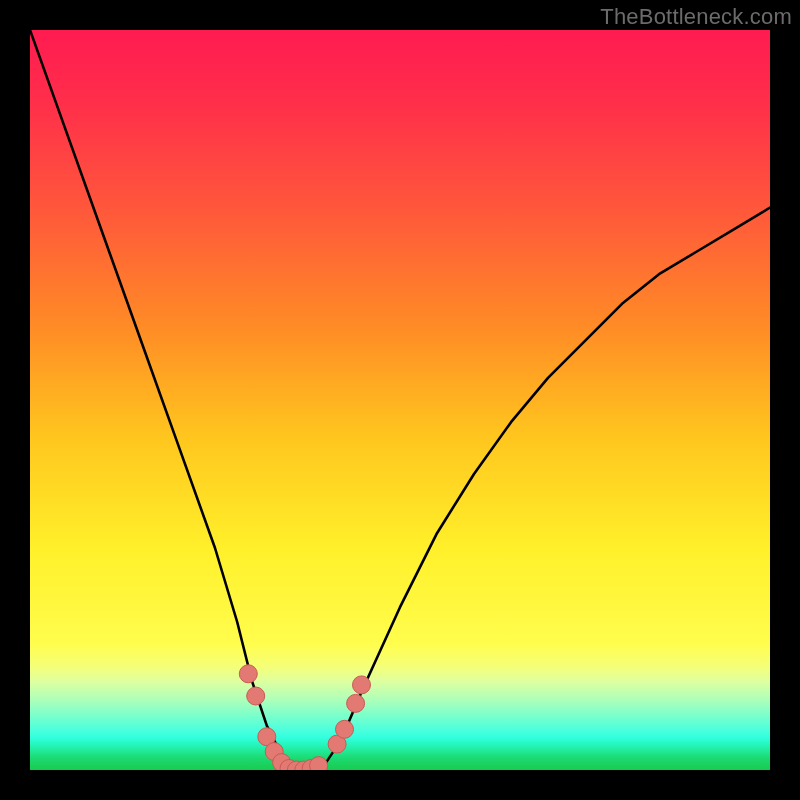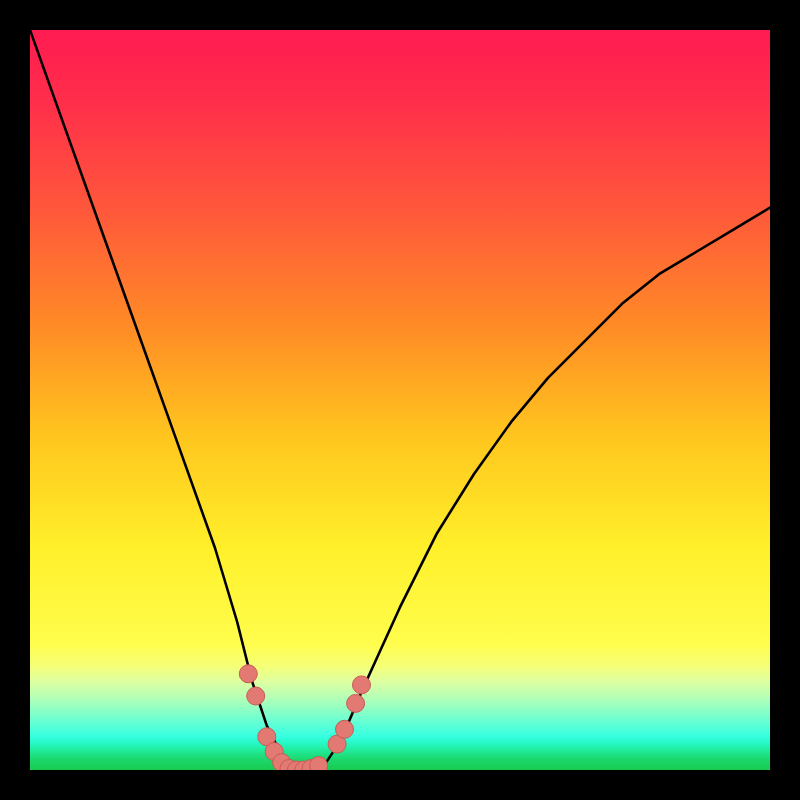--- a/index.html
+++ b/index.html
@@ -64,20 +64,21 @@
     font-size: 22px;
     font-weight: 500;
     letter-spacing: 0.2px;
     user-select: none;
   }
 </style>
 </head>
 <body>
 
 <div class="stage">
+  <div class="watermark">TheBottleneck.com</div>
 
   <div class="plot-area">
     <div class="gradient"></div>
 
     <svg class="curve-svg" viewBox="0 0 740 740" preserveAspectRatio="none">
       <path id="curve-path" fill="none" stroke="#000000" stroke-width="2.6" stroke-linecap="round" stroke-linejoin="round" d="M0.0 0.0 L37.0 103.6 L74.0 207.2 L111.0 310.8 L148.0 414.4 L185.0 518.0 L207.2 592.0 L222.0 651.2 L236.8 695.6 L251.6 725.2 L266.4 740.0 L281.2 740.0 L296.0 732.6 L310.8 710.4 L333.0 658.6 L370.0 577.2 L407.0 503.2 L444.0 444.0 L481.0 392.2 L518.0 347.8 L555.0 310.8 L592.0 273.8 L629.0 244.2 L666.0 222.0 L703.0 199.8 L740.0 177.6"></path>
       <g id="markers-group">
           <circle cx="218.3" cy="643.8" r="9" fill="#e37973" stroke="#c95a54" stroke-width="1"></circle>
           <circle cx="225.7" cy="666.0" r="9" fill="#e37973" stroke="#c95a54" stroke-width="1"></circle>
           <circle cx="236.8" cy="706.7" r="9" fill="#e37973" stroke="#c95a54" stroke-width="1"></circle>

